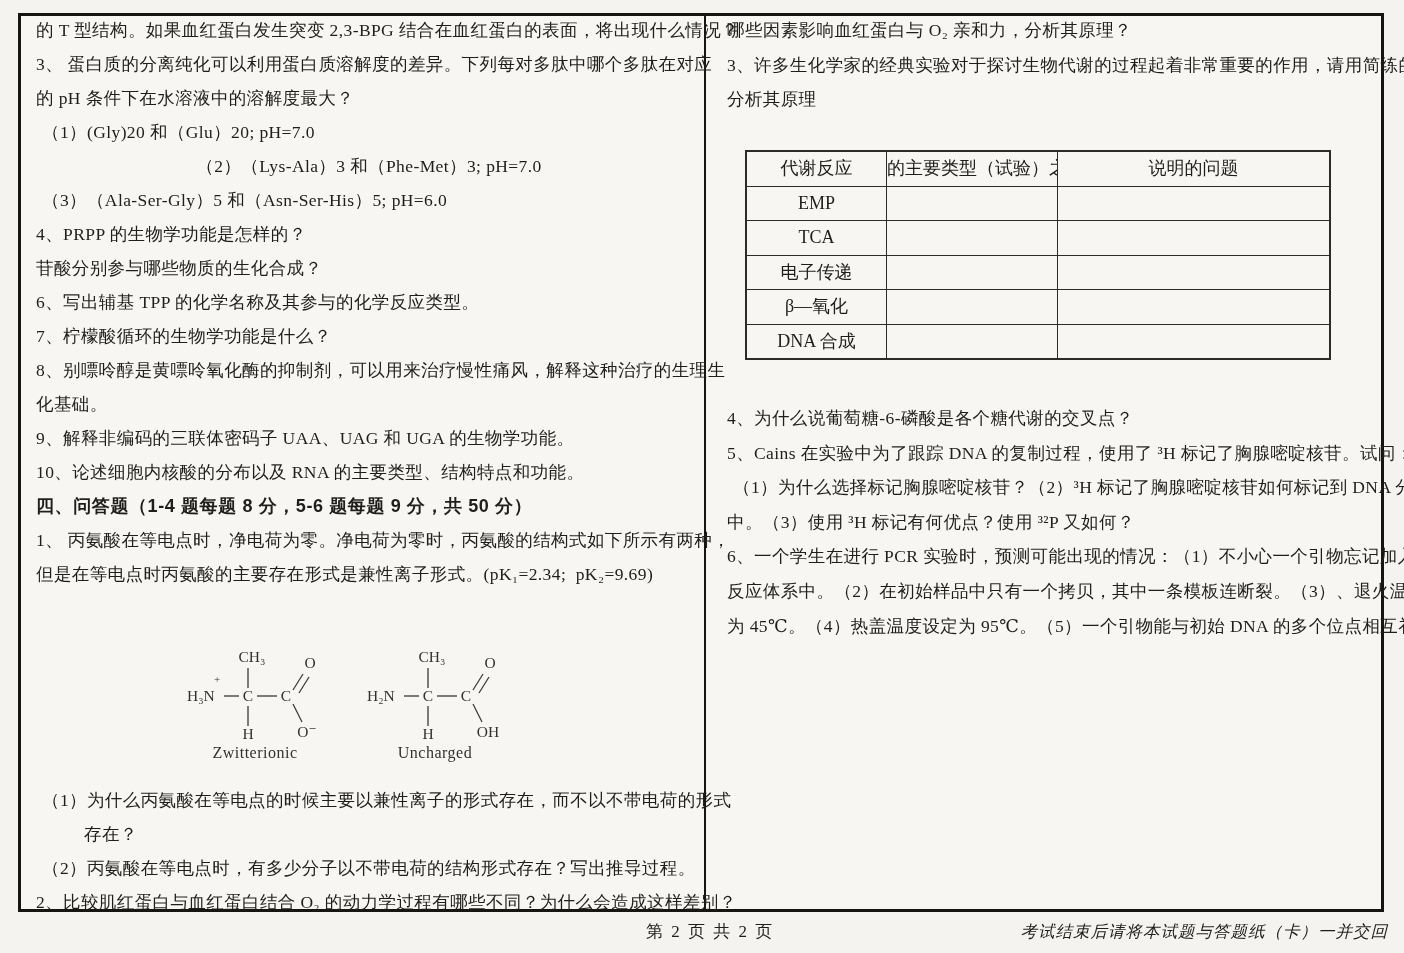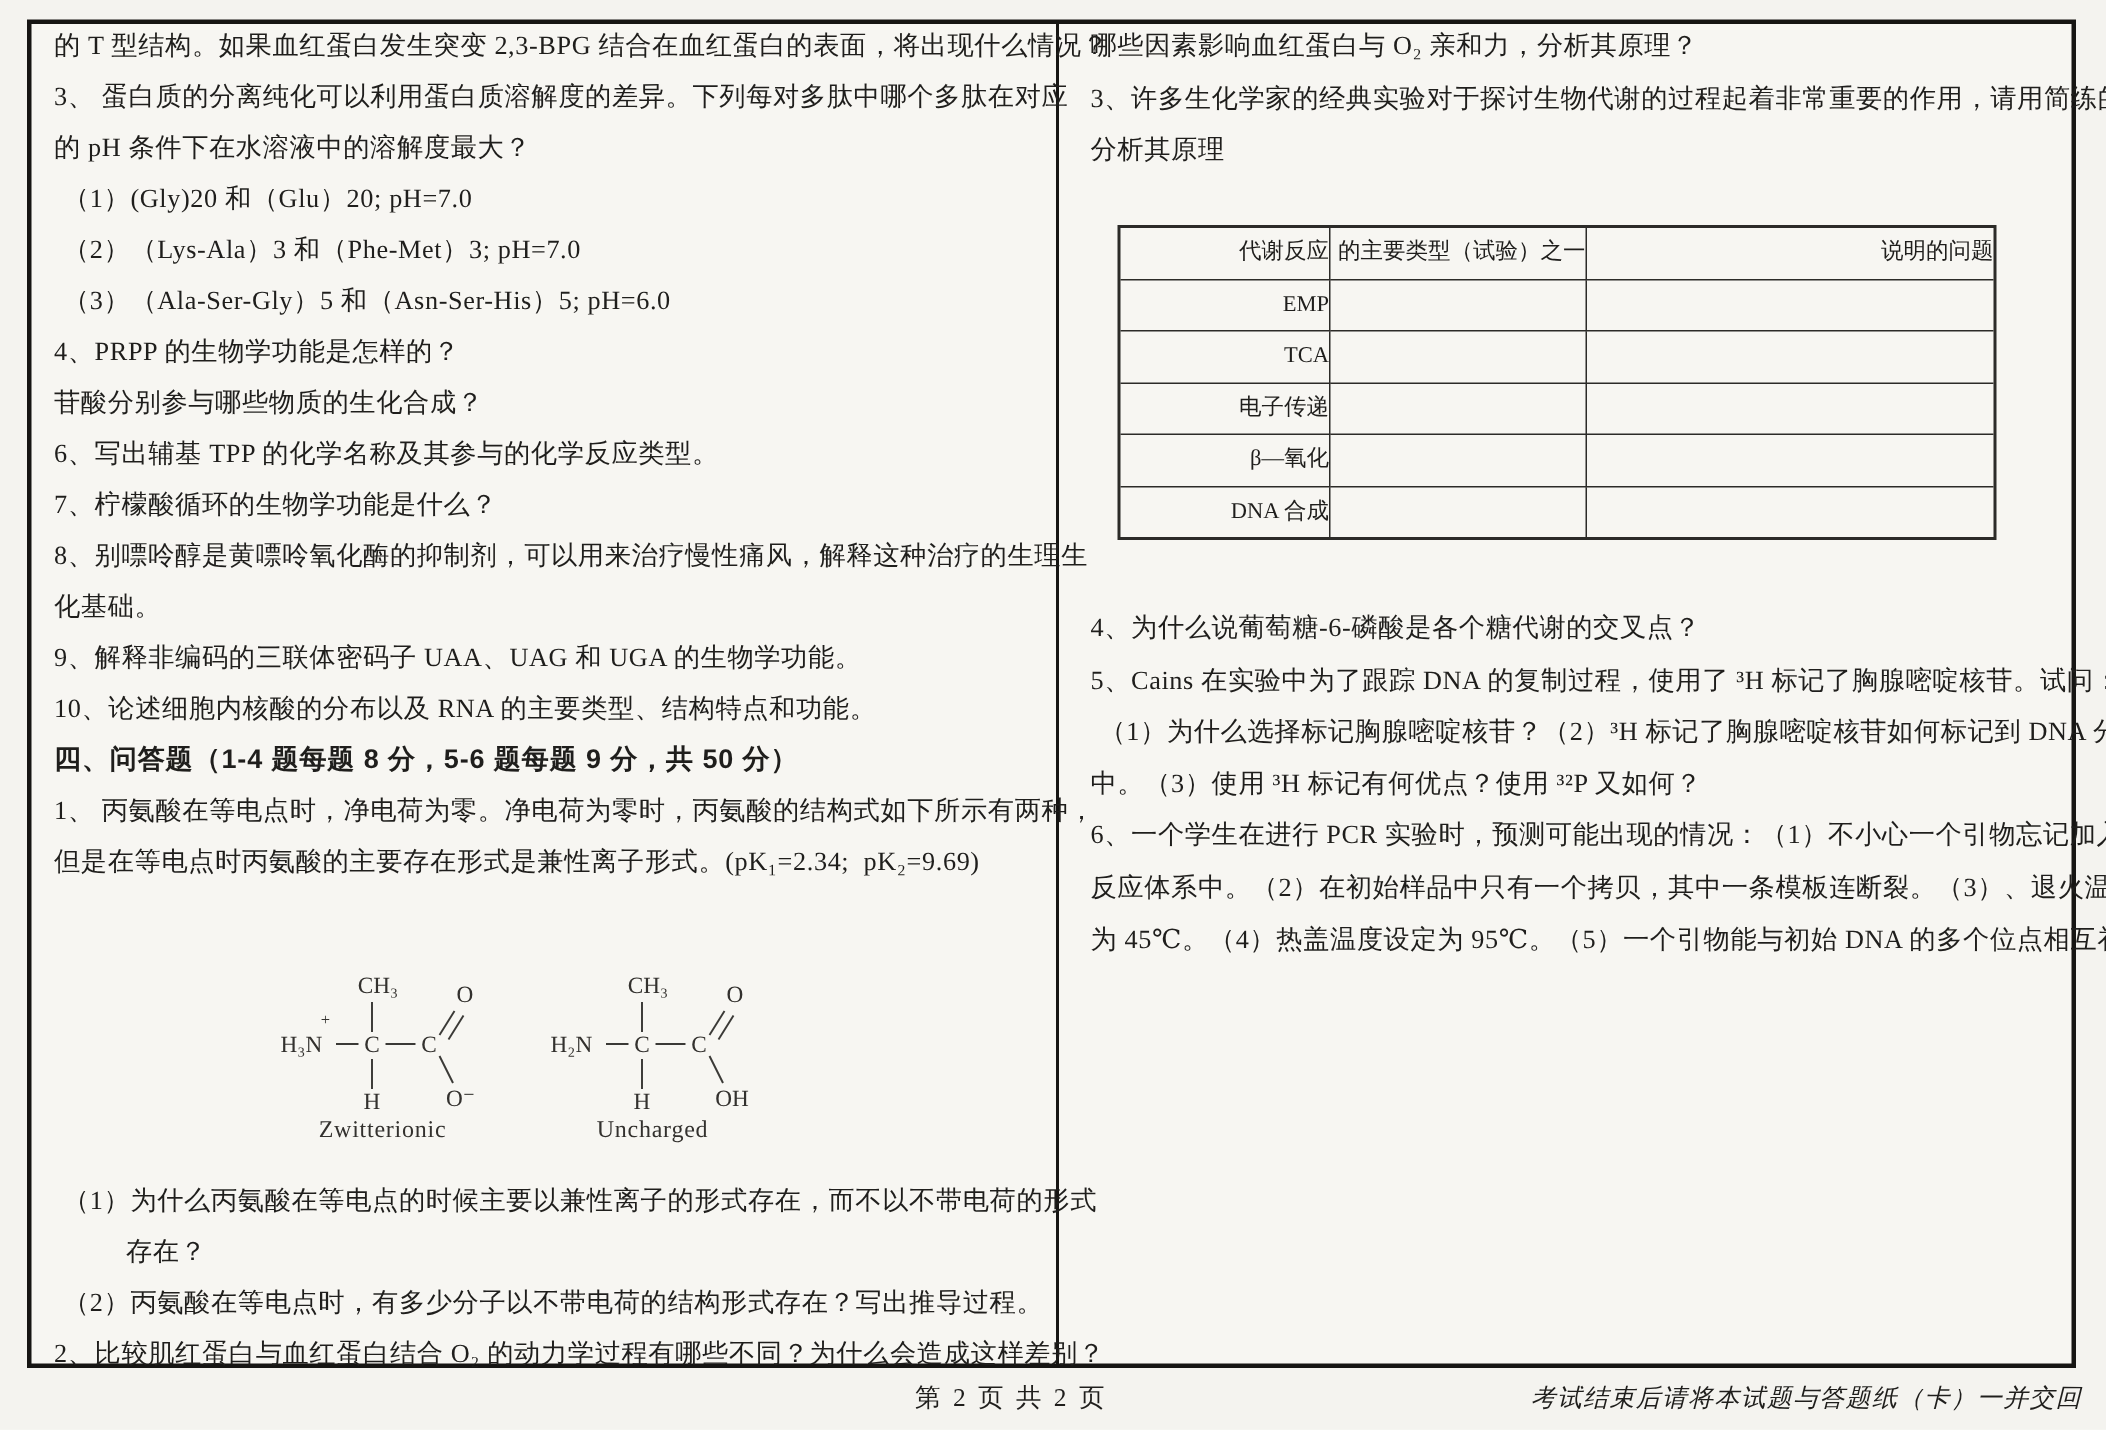--- a/index.html
+++ b/index.html
@@ -37,58 +37,58 @@
     font-weight:700;font-size:18px;letter-spacing:0.6px;
   }
   
   .exam-table{
     position:absolute;left:18px;top:137px;width:586px;
     border:2px solid #2c2b28;box-sizing:border-box;background:transparent;
   }
   .trow{display:grid;grid-template-columns:140px 171px 1fr;}
   .tcell{
     border-right:1px solid #2c2b28;border-bottom:1px solid #2c2b28;
-    text-align:right;font-size:15px;color:var(--ink);
+    text-align:center;font-size:18px;color:var(--ink);
     height:33.5px;line-height:33.5px;overflow:hidden;white-space:pre;
   }
   .trow .tcell:last-child{border-right:none;}
   .trow:last-child .tcell{border-bottom:none;}
   
   .structs{position:absolute;left:0;top:0;}
   .structs svg{position:absolute;overflow:visible;}
   .structs text{
     font-family:"Liberation Serif","DejaVu Serif",serif;
     font-size:15.5px;fill:var(--ink-soft);
   }
   .structs text.sm{font-size:11px;}
   .structs text.slabel{font-size:16px;letter-spacing:0.5px;}
   .structs line{stroke:#3a3936;stroke-width:1.3;}
   
   .footer-page{
-    position:absolute;left:610px;top:920px;width:200px;text-align:left;
+    position:absolute;left:610px;top:920px;width:200px;text-align:center;
     font-size:17px;letter-spacing:2px;color:var(--ink);white-space:pre;
   }
   .footer-note{
     position:absolute;right:16px;top:921px;
     font-size:16.5px;font-style:italic;letter-spacing:1px;color:var(--ink);white-space:pre;
   }
 </style>
 </head>
 <body>
 
 <div class="frame"></div>
 <div class="divider"></div>
 
 <div class="col col-left">
   <div class="seg" id="left-top" style="top:0">
       <div class="line">的 T 型结构。如果血红蛋白发生突变 2,3-BPG 结合在血红蛋白的表面，将出现什么情况？</div>
       <div class="line">3、 蛋白质的分离纯化可以利用蛋白质溶解度的差异。下列每对多肽中哪个多肽在对应</div>
       <div class="line">的 pH 条件下在水溶液中的溶解度最大？</div>
       <div class="line" style="padding-left: 6px;">（1）(Gly)20 和（Glu）20; pH=7.0</div>
-      <div class="line" style="padding-left: 6px;">（2）（Lys-Ala）3 和（Phe-Met）3; pH=7.0</div>
+      <div class="line" style="padding-left: 6px; text-align: center;">（2）（Lys-Ala）3 和（Phe-Met）3; pH=7.0</div>
       <div class="line" style="padding-left: 6px;">（3）（Ala-Ser-Gly）5 和（Asn-Ser-His）5; pH=6.0</div>
       <div class="line">4、PRPP 的生物学功能是怎样的？</div>
       <div class="line">苷酸分别参与哪些物质的生化合成？</div>
       <div class="line">6、写出辅基 TPP 的化学名称及其参与的化学反应类型。</div>
       <div class="line">7、柠檬酸循环的生物学功能是什么？</div>
       <div class="line">8、别嘌呤醇是黄嘌呤氧化酶的抑制剂，可以用来治疗慢性痛风，解释这种治疗的生理生</div>
       <div class="line">化基础。</div>
       <div class="line">9、解释非编码的三联体密码子 UAA、UAG 和 UGA 的生物学功能。</div>
       <div class="line">10、论述细胞内核酸的分布以及 RNA 的主要类型、结构特点和功能。</div>
       <div class="line heading">四、问答题（1-4 题每题 8 分，5-6 题每题 9 分，共 50 分）</div>

